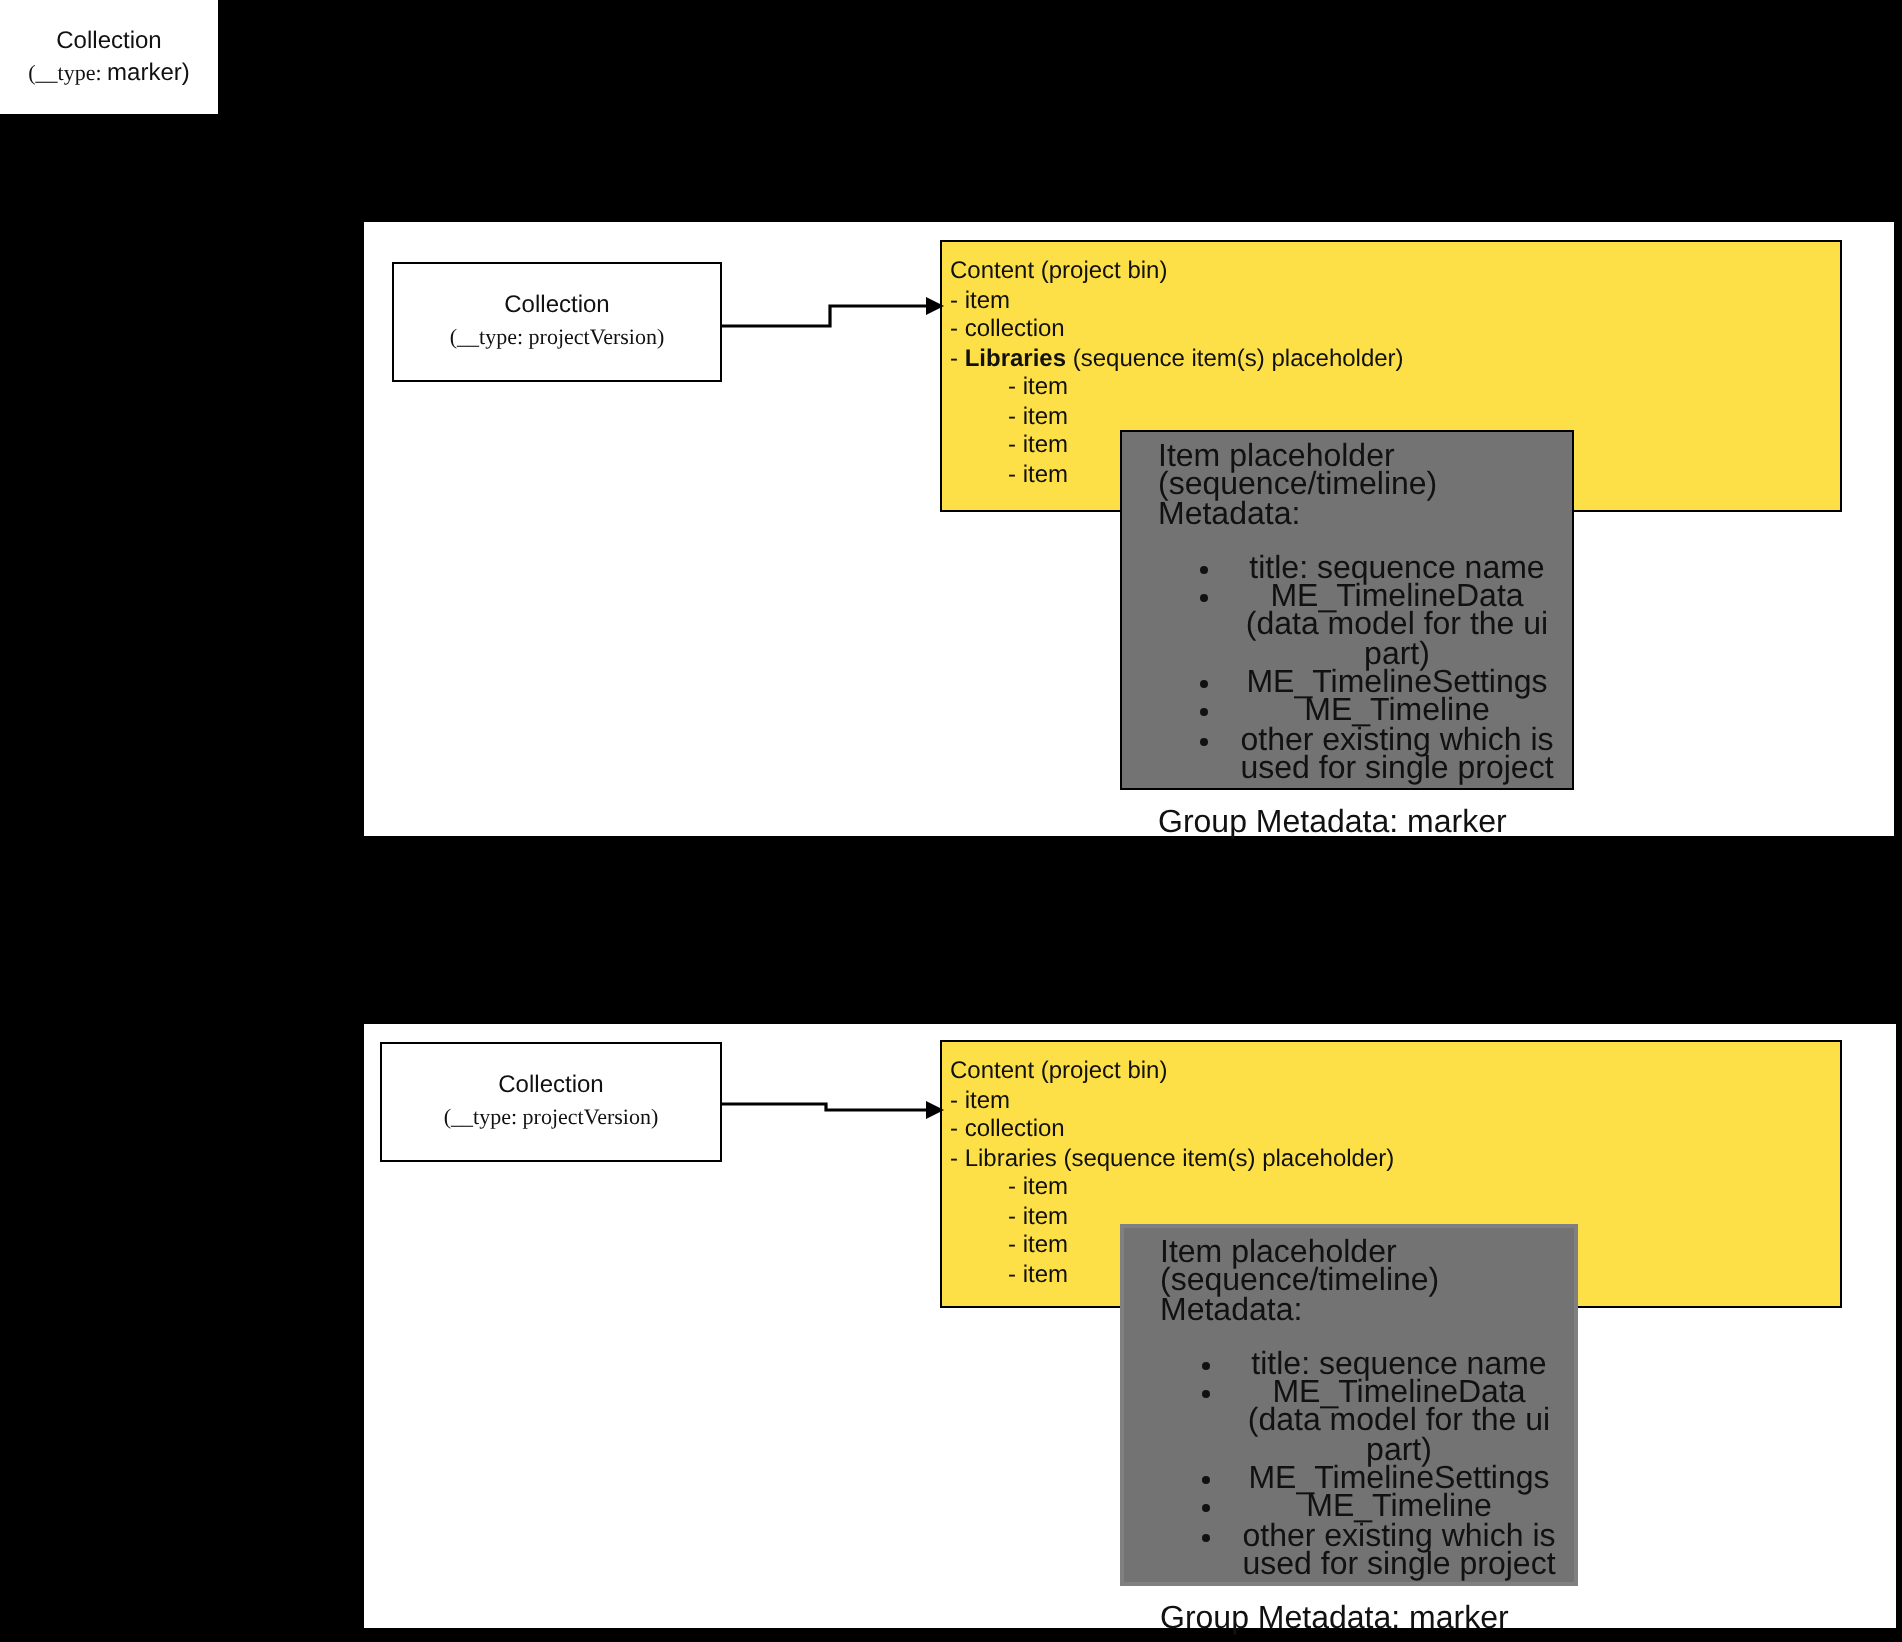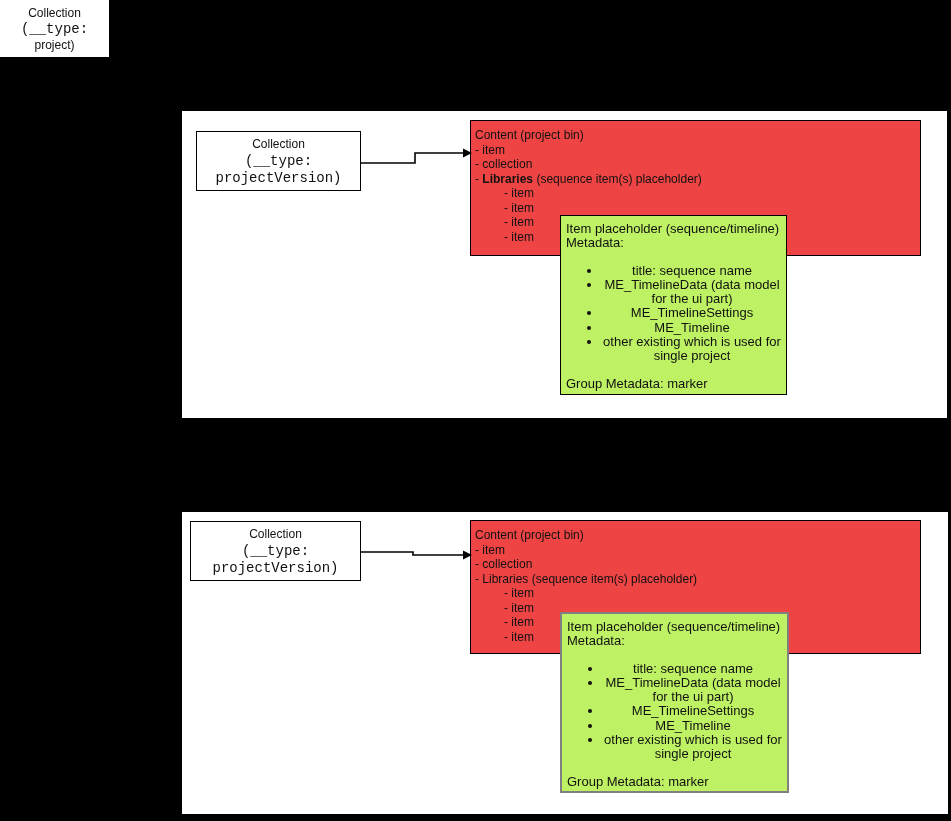--- a/index.html
+++ b/index.html
@@ -5,21 +5,21 @@
   html, body { margin: 0; padding: 0; }
   body {
     width: 951px; height: 821px;
     background: #000000;
     position: relative;
     overflow: hidden;
     font-family: "Liberation Sans", sans-serif;
     color: #111111;
   }
   * { box-sizing: border-box; }
-  .mono { font-family: Liberation Mono, monospace; font-size: 14px; }
+  .mono { font-family: Liberation Serif, serif; font-size: 11px; }
 
   .root-box {
     position: absolute; left: 0; top: 0; width: 111px; height: 59px;
     background: #ffffff;
     border: 2px solid #000000; border-left: 0; border-top: 0;
     display: flex; flex-direction: column; justify-content: center; align-items: center;
     font-size: 12px; line-height: 16px; text-align: center;
   }
 
   .panel {
@@ -32,47 +32,47 @@
 
   .collection-box {
     position: absolute; background: #ffffff; border: 1px solid #000000;
     display: flex; flex-direction: column; justify-content: center; align-items: center;
     font-size: 12px; line-height: 17px; text-align: center; z-index: 1;
   }
   .panel-1 .collection-box { left: 14px; top: 20px; width: 165px; height: 60px; }
   .panel-2 .collection-box { left: 8px;  top: 9px;  width: 171px; height: 60px; }
 
   .content-box {
-    position: absolute; background: #ef4444; border: 1px solid #000000;
+    position: absolute; background: #fde047; border: 1px solid #000000;
     font-size: 12px; line-height: 14.5px; padding: 7px 4px; z-index: 1;
   }
   .panel-1 .content-box { left: 288px; top: 9px; width: 451px; height: 136px; }
   .panel-2 .content-box { left: 288px; top: 8px; width: 451px; height: 134px; }
   .content-box .sub { margin-left: 29px; }
   .bold { font-weight: bold; }
 
   .item-box {
-    position: absolute; background: #bef264;
-    font-size: 13px; line-height: 14.3px; padding: 6px 4px 4px 5px; z-index: 3;
+    position: absolute; background: #737373;
+    font-size: 16px; line-height: 14.3px; padding: 6px 4px 4px 18px; z-index: 3;
   }
   .panel-1 .item-box { left: 378px; top: 104px; width: 227px; height: 180px; border: 1px solid #000000; }
   .panel-2 .item-box { left: 378px; top: 100px; width: 229px; height: 181px; border: 2px solid #808080; }
   .item-box ul { margin: 13px 0; padding-left: 36px; text-align: center; }
   .item-box li { margin: 0; padding: 0; }
 
   .arrow-svg { position: absolute; z-index: 2; }
   .panel-1 .arrow-svg { left: 177px; top: 35px; }
   .panel-2 .arrow-svg { left: 177px; top: 32px; }
 </style>
 </head>
 <body>
 
 <div class="root-box">
   <div>Collection</div>
-  <div><span class="mono">(__type: </span><span>project)</span></div>
+  <div><span class="mono">(__type: </span><span>marker)</span></div>
 </div>
 
 <section class="panel panel-1">
 
   <div class="collection-box">
     <div>Collection</div>
     <div class="mono">(__type: projectVersion)</div>
   </div>
 
   <svg class="arrow-svg" width="115" height="26">

